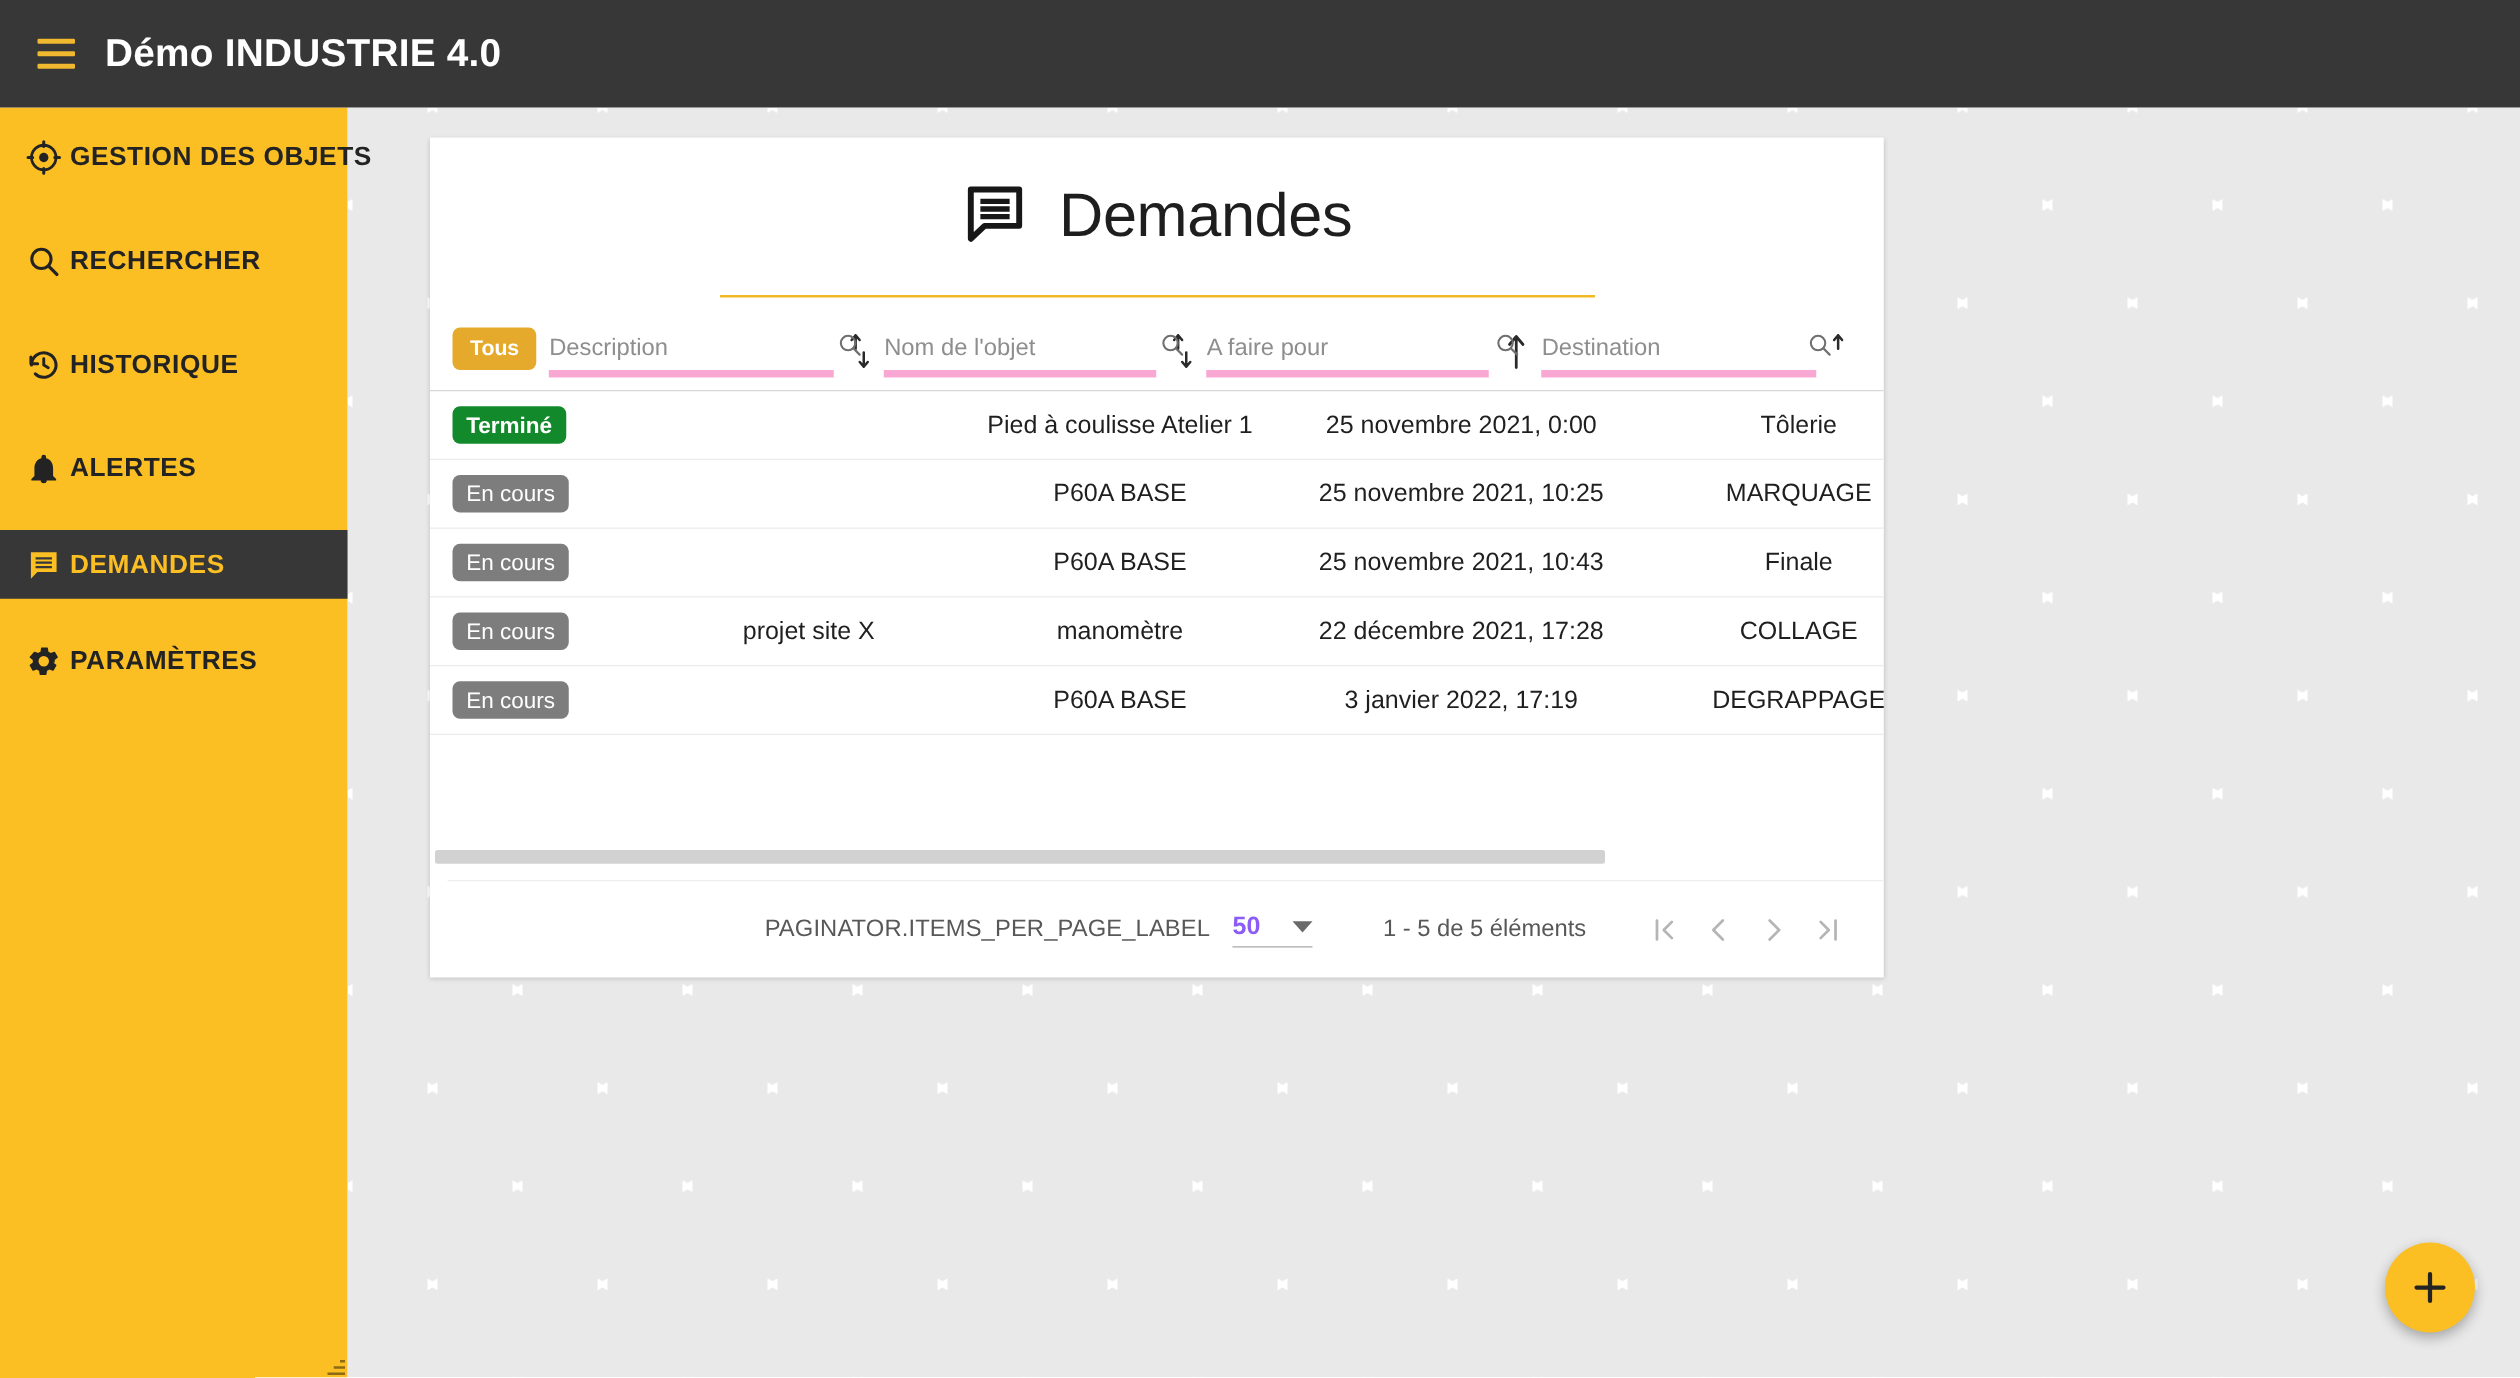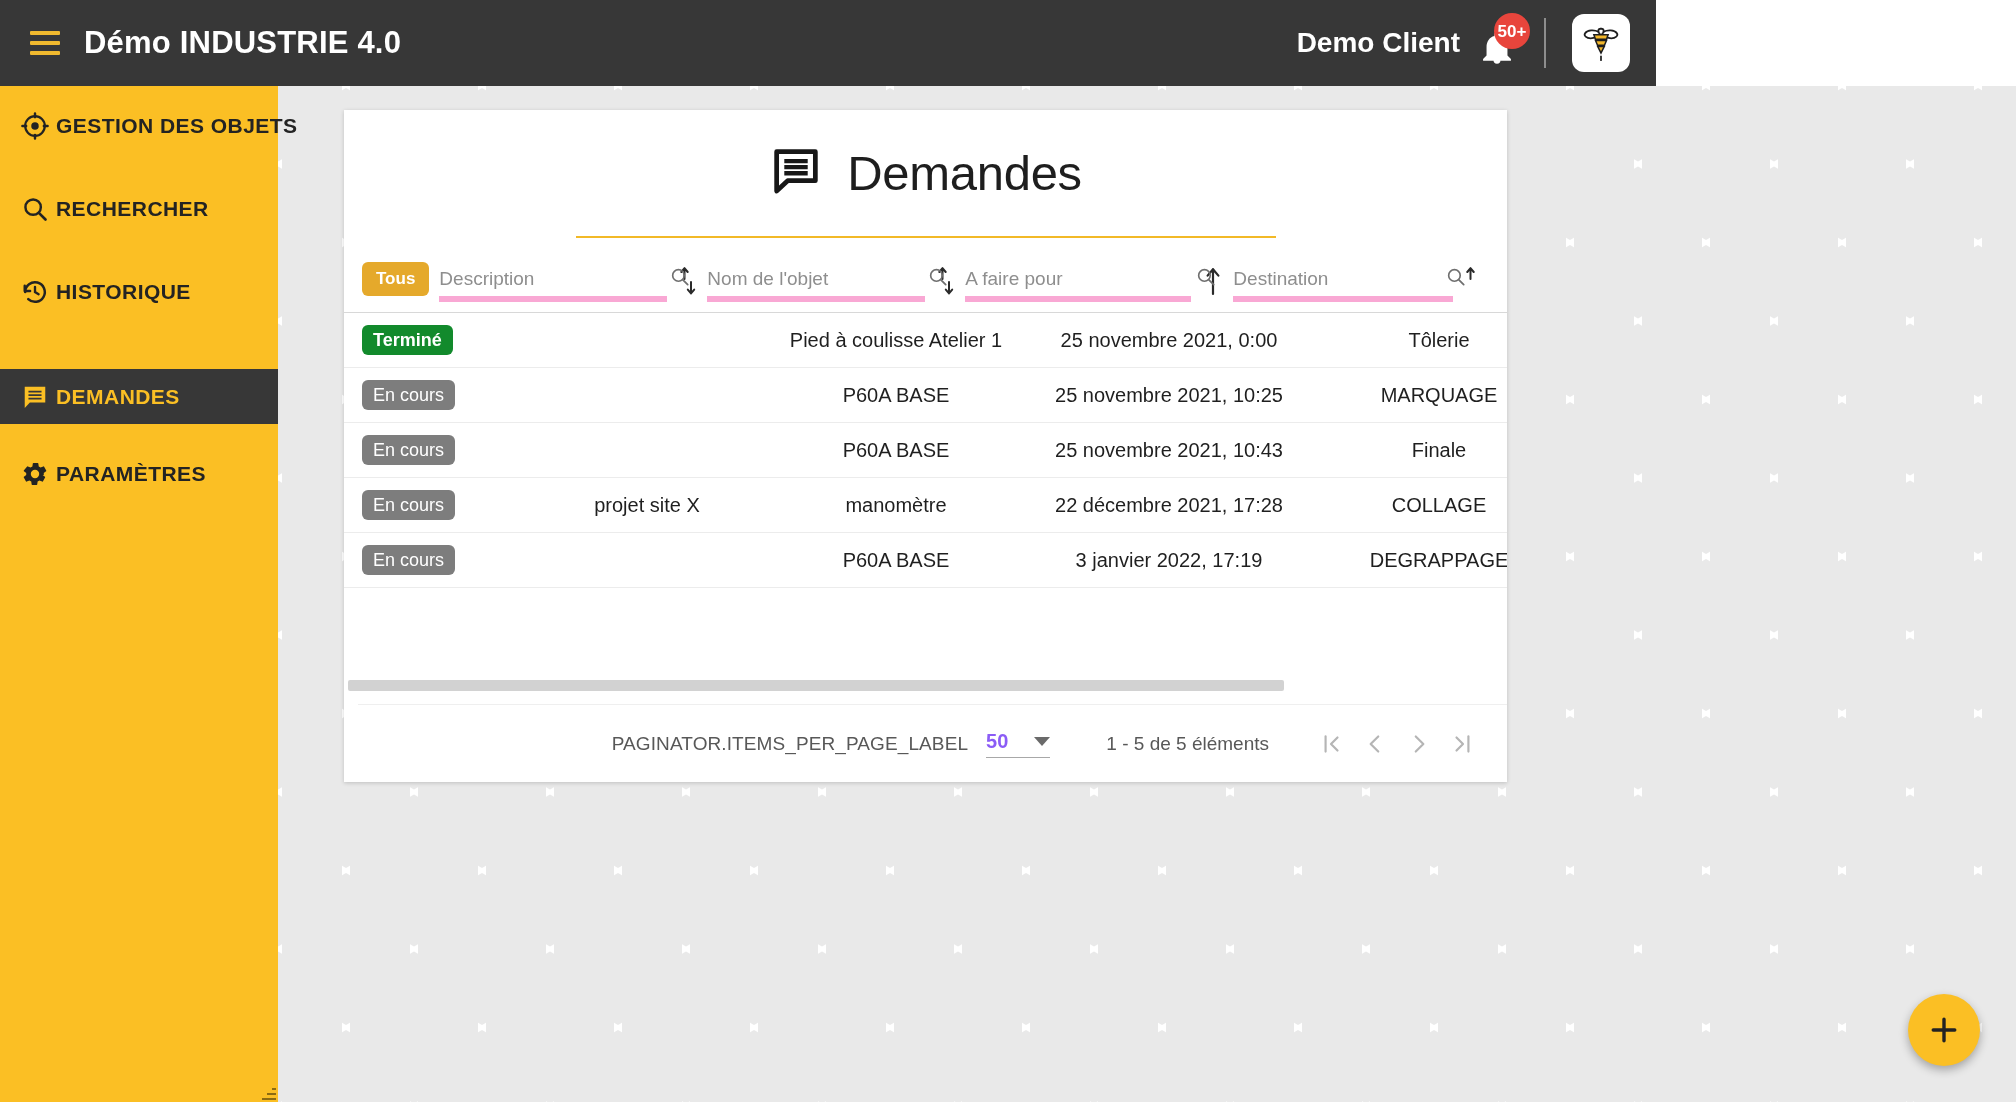--- a/index.html
+++ b/index.html
@@ -13,21 +13,21 @@
   
   .app {
     position: relative;
     width: 2016px; height: 1102px;
     background: #ffffff;
   }
 
   
   .topbar {
     position: absolute; left: 0; top: 0;
-    width: 1656px; height: 86px;
+    width: 2016px; height: 86px;
     background: #373737;
     display: flex; align-items: center;
     z-index: 40;
   }
   .hamburger {
     width: 30px; height: 24px;
     margin-left: 30px; margin-right: 24px;
     display: flex; flex-direction: column; justify-content: space-between;
     cursor: pointer;
   }
@@ -211,47 +211,20 @@
 <div class="app">
 
   <div class="topbar">
     <div class="hamburger">
       <span></span>
         <span></span>
         <span></span>
     </div>
     <div class="app-title">Démo INDUSTRIE 4.0</div>
 
-    <div class="topbar-right">
-      <div class="user-name">Demo Client</div>
-
-      <div class="bell-wrap">
-        <svg width="38" height="38" viewBox="0 0 24 24">
-          <path fill="#ffffff" d="M12 22a2.2 2.2 0 0 0 2.2-2.2H9.8A2.2 2.2 0 0 0 12 22zm6.6-5.2v-5.5c0-3.38-1.8-6.2-4.95-6.95V3.6a1.65 1.65 0 1 0-3.3 0v0.75C7.2 5.1 5.4 7.91 5.4 11.3v5.5L3.2 19v1.1h17.6V19l-2.2-2.2z"></path>
-        </svg>
-        <div class="badge">50+</div>
-      </div>
-
-      <div class="divider-v"></div>
-
-      <div class="logo-tile">
-        <svg width="46" height="46" viewBox="0 0 48 48">
-          <g stroke="#1e1e1e" stroke-width="1.8" fill="none" stroke-linecap="round">
-            <path d="M24 9c-1.6 0-2.9 1.2-2.9 2.7 0 1.1.6 2 1.6 2.4"></path>
-            <path d="M24 9c1.6 0 2.9 1.2 2.9 2.7 0 1.1-.6 2-1.6 2.4"></path>
-            <path d="M21.5 12.3C17 10 10 10.3 7.5 13.7c-2 2.7 1.4 5.4 5.7 5.4 3 0 6-.9 8.3-2.4"></path>
-            <path d="M26.5 12.3C31 10 38 10.3 40.5 13.7c2 2.7-1.4 5.4-5.7 5.4-3 0-6-.9-8.3-2.4"></path>
-            <path d="M24 38v4"></path>
-          </g>
-          <path fill="#f3b72a" stroke="#1e1e1e" stroke-width="1.6" d="M16.6 15.5h14.8l-1.6 4.6H18.2z"></path>
-          <path fill="#f3b72a" stroke="#1e1e1e" stroke-width="1.6" d="M18.3 21.4h11.4l-2.1 5H20.4z"></path>
-          <path fill="#f3b72a" stroke="#1e1e1e" stroke-width="1.6" d="M20.6 27.7h6.8L24 34.4z"></path>
-        </svg>
-      </div>
-    </div>
   </div>
 
   <div class="sidebar">
 
     <div style="height:12px"></div>
 
     <div class="nav-item">
       <span class="nav-ico">
         <svg width="28" height="28" viewBox="0 0 24 24">
           <circle cx="12" cy="12" r="8.4" fill="none" stroke="#232323" stroke-width="1.9"></circle>
@@ -282,20 +255,28 @@
           <path d="M3.6 12a8.4 8.4 0 1 1 2.6 6.1" fill="none" stroke="#232323" stroke-width="2.1" stroke-linecap="round"></path>
           <path d="M3.2 6.6v4.6h4.6" fill="none" stroke="#232323" stroke-width="2.1" stroke-linecap="round" stroke-linejoin="round"></path>
           <path d="M12 7.6V12l3.1 1.9" fill="none" stroke="#232323" stroke-width="2" stroke-linecap="round"></path>
         </svg>
       </span>
       <span class="nav-label">HISTORIQUE</span>
     </div>
 
     <div style="height:28px"></div>
 
+    <div class="nav-item">
+      <span class="nav-ico">
+        <svg width="28" height="28" viewBox="0 0 24 24">
+          <path fill="#232323" d="M12 22a2.1 2.1 0 0 0 2.1-2.1H9.9A2.1 2.1 0 0 0 12 22zm6.4-5.1v-5.4c0-3.3-1.75-6.05-4.8-6.78V3.95a1.6 1.6 0 1 0-3.2 0v0.77C7.35 5.45 5.6 8.2 5.6 11.5v5.4L3.5 19v1.05h17V19l-2.1-2.1z"></path>
+        </svg>
+      </span>
+      <span class="nav-label">ALERTES</span>
+    </div>
 
     <div style="height:22px"></div>
 
     <div class="nav-item active">
       <span class="nav-ico">
         <svg width="28" height="28" viewBox="0 0 24 24">
           <path fill="#fbbf24" d="M3.2 3.2h17.6v13.6H7.6L3.2 21.4z"></path>
           <path d="M6.4 7.4h11.2M6.4 10.4h11.2M6.4 13.4h11.2" stroke="#373737" stroke-width="1.6"></path>
         </svg>
       </span>

